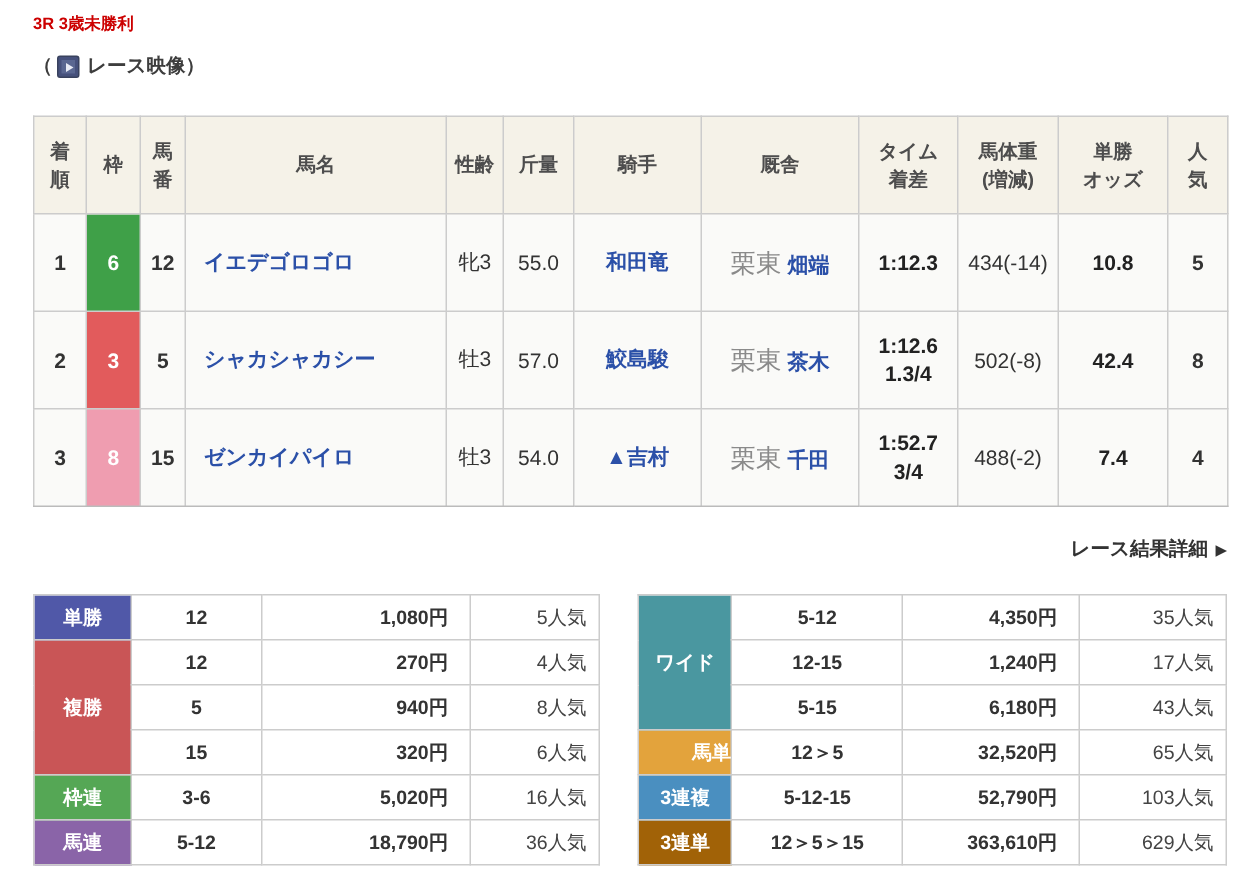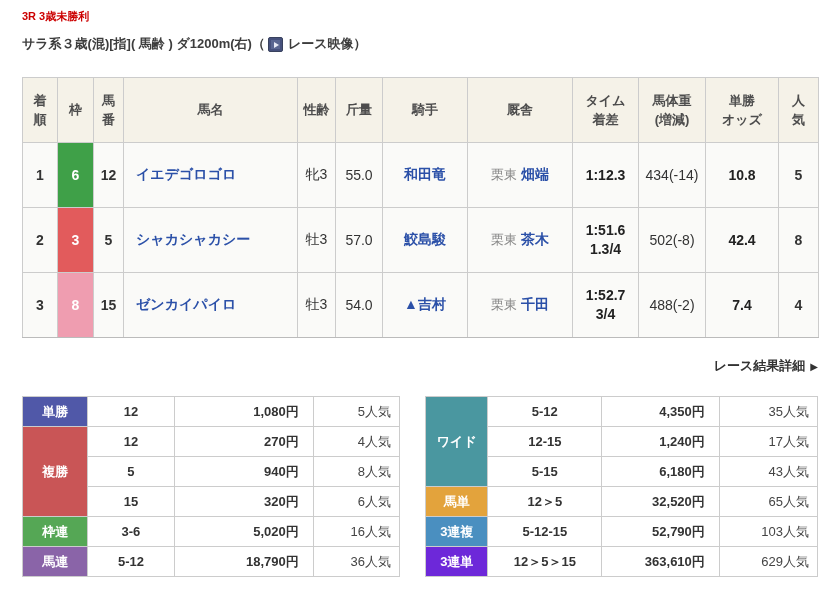--- a/index.html
+++ b/index.html
@@ -19,21 +19,21 @@
   .results td { background:#fafaf8; border:1px solid #ccc; height:65px; font-size:14px; text-align:center; vertical-align:middle; padding:0 2px; color:#333; }
   .results tbody tr:last-child td { border-bottom:1px solid #bbb; }
   td.c-pos { font-weight:600; }
   td.c-waku { color:#fff; font-weight:bold; padding:0; }
   td.c-num { font-weight:bold; }
   td.c-name { text-align:left; padding-left:12px; }
   td.c-time { font-weight:bold; white-space:pre-line; line-height:1.35; color:#222; }
   td.c-odds { font-weight:bold; color:#222; }
   td.c-pop { font-weight:bold; }
   a.hlink { color:#2b50a8; font-weight:bold; text-decoration:none; cursor:pointer; }
-  .region { color:#8a8a8a; font-size:13px; font-weight:normal; margin-right:4px; }
+  .region { color:#8a8a8a; font-size:17px; font-weight:normal; margin-right:4px; }
 
   .detail-row { width:796px; text-align:right; margin-top:19px; font-size:13px; }
   .detail-link { color:#333; font-weight:bold; text-decoration:none; cursor:pointer; }
   .detail-arrow { font-size:10px; color:#333; margin-left:5px; }
 
   .payouts { display:flex; margin-top:21px; gap:25px; }
   table.payout { border-collapse:collapse; table-layout:fixed; font-size:13px; }
   .payout th, .payout td { border:1px solid #ccc; height:30px; padding:0; vertical-align:middle; }
   th.plabel { color:#fff; font-weight:bold; text-align:center; font-size:13px; }
   td.pnum { font-weight:bold; text-align:center; color:#333; }
@@ -41,21 +41,20 @@
   td.ppop { font-weight:normal; text-align:right; padding-right:8px; color:#444; }
 </style>
 </head>
 <body>
 
 <div class="page">
 
   <h1 class="race-title">3R 3歳未勝利</h1>
 
   <div class="subtitle">
-    <span>サラ系３歳(混)[指]( 馬齢 ) ダ1200m(右)</span>
     <span>（</span>
     <span class="video-icon"></span>
     <a class="video-link">レース映像</a>
     <span>）</span>
   </div>
 
   <table class="results">
     <colgroup>
       <col style="width:35px">
         <col style="width:36px">
@@ -109,21 +108,21 @@
       </tr>
       <tr>
         <td class="c-pos">2</td>
         <td class="c-waku" style="background-color: rgb(226, 91, 92);">3</td>
         <td class="c-num">5</td>
         <td class="c-name"><a class="hlink">シャカシャカシー</a></td>
         <td>牡3</td>
         <td>57.0</td>
         <td><a class="hlink">鮫島駿</a></td>
         <td><span class="region">栗東</span><a class="hlink">茶木</a></td>
-        <td class="c-time">1:51.6
+        <td class="c-time">1:12.6
 1.3/4</td>
         <td>502(-8)</td>
         <td class="c-odds">42.4</td>
         <td class="c-pop">8</td>
       </tr>
       <tr>
         <td class="c-pos">3</td>
         <td class="c-waku" style="background-color: rgb(239, 157, 176);">8</td>
         <td class="c-num">15</td>
         <td class="c-name"><a class="hlink">ゼンカイパイロ</a></td>
@@ -209,33 +208,33 @@
           <td class="pnum">12-15</td>
           <td class="pamt">1,240円</td>
           <td class="ppop">17人気</td>
         </tr>
         <tr>
           <td class="pnum">5-15</td>
           <td class="pamt">6,180円</td>
           <td class="ppop">43人気</td>
         </tr>
         <tr>
-          <th class="plabel" style="background-color: rgb(227, 163, 60);">馬単</th>
+          <th class="plabel" style="background-color: rgb(227, 163, 60); text-align: right;">馬単</th>
           <td class="pnum">12＞5</td>
           <td class="pamt">32,520円</td>
           <td class="ppop">65人気</td>
         </tr>
         <tr>
           <th class="plabel" style="background-color: rgb(74, 143, 192);">3連複</th>
           <td class="pnum">5-12-15</td>
           <td class="pamt">52,790円</td>
           <td class="ppop">103人気</td>
         </tr>
         <tr>
-          <th class="plabel" style="background-color: #6d28d9;">3連単</th>
+          <th class="plabel" style="background-color: #a16207;">3連単</th>
           <td class="pnum">12＞5＞15</td>
           <td class="pamt">363,610円</td>
           <td class="ppop">629人気</td>
         </tr>
       </tbody>
     </table>
 
   </div>
 </div>
 

